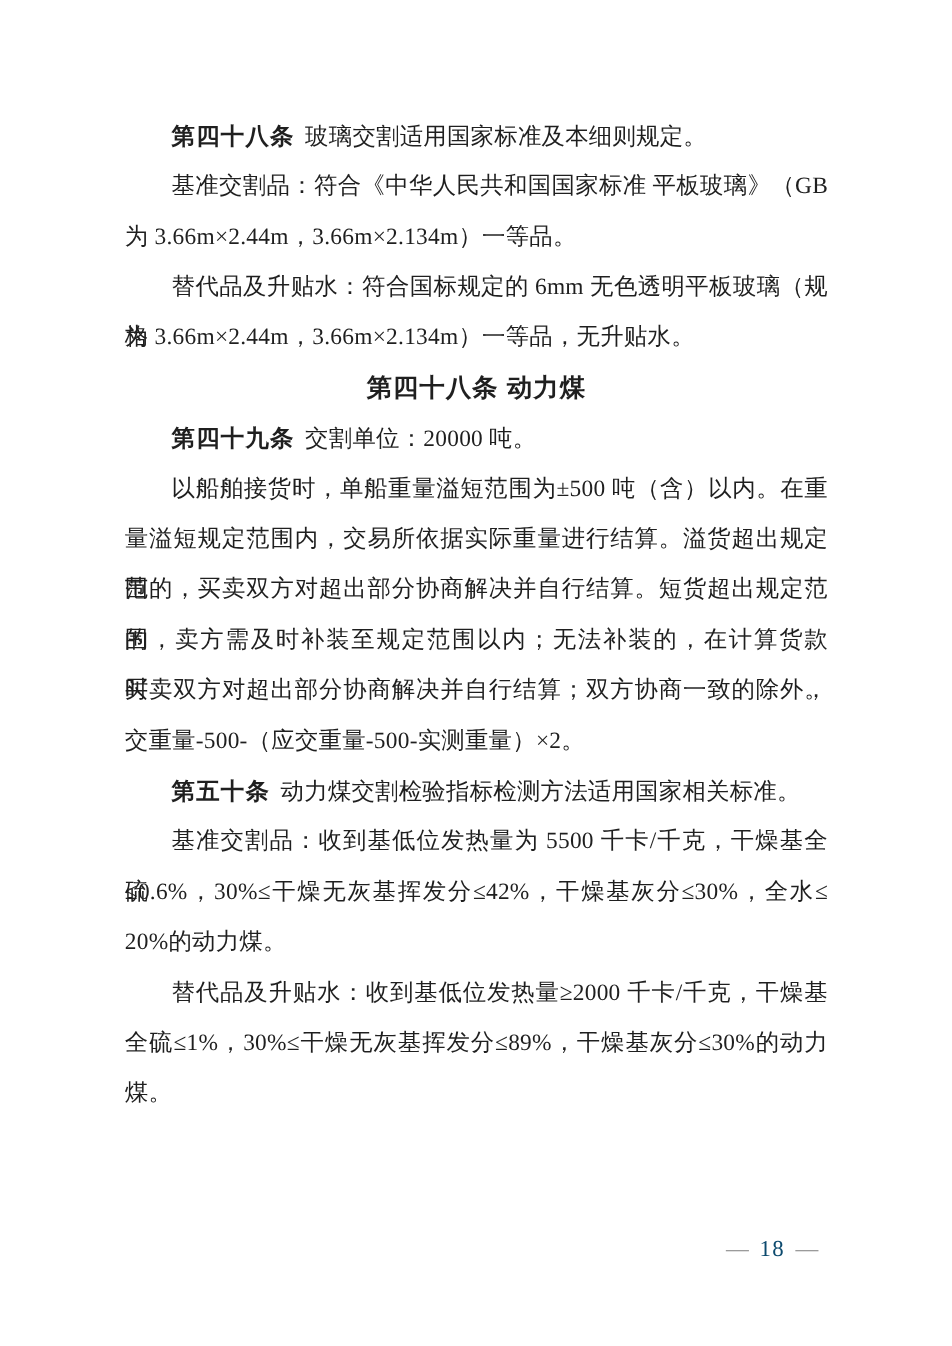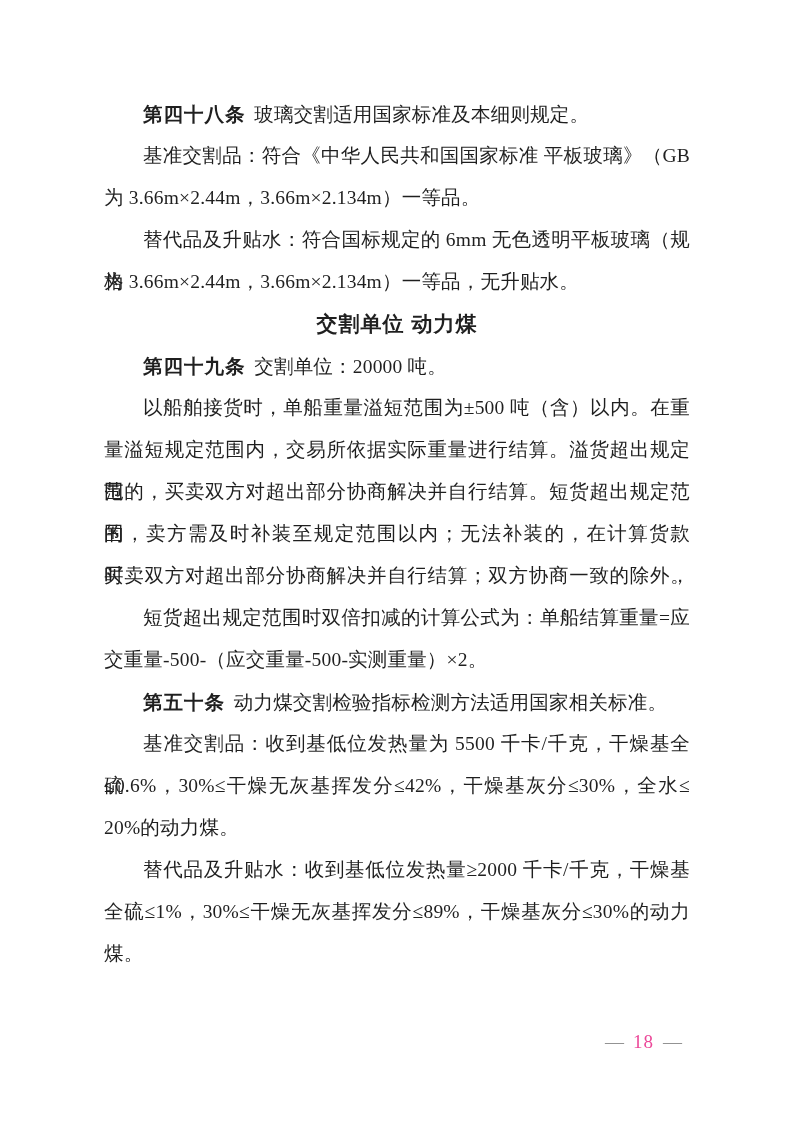--- a/index.html
+++ b/index.html
@@ -57,47 +57,46 @@
     height: 28px;
     line-height: 28px;
     font-size: 19px;
     white-space: nowrap;
   }
   .footer .dash {
     color: #8f8f8f;
     margin: 0 9px;
   }
   .footer .page-num {
-    color: #ec4899;
+    color: #0c4a6e;
     letter-spacing: 1px;
   }
 </style>
 </head>
 <body>
 
 <div class="page">
   <div class="text-block">
 
     <div class="line indent"><span class="article-lead">第四十八条</span><span>玻璃交割适用国家标准及本细则规定。</span></div>
 
     <div class="line indent fill">基准交割品：符合《中华人民共和国国家标准 平板玻璃》（GB</div>
     <div class="line">为 3.66m×2.44m，3.66m×2.134m）一等品。</div>
     <div class="line indent fill">替代品及升贴水：符合国标规定的 6mm 无色透明平板玻璃（规格</div>
     <div class="line">为 3.66m×2.44m，3.66m×2.134m）一等品，无升贴水。</div>
 
-    <div class="line heading">交割单位 动力煤</div>
+    <div class="line heading">第四十八条 动力煤</div>
 
     <div class="line indent"><span class="article-lead">第四十九条</span><span>交割单位：20000 吨。</span></div>
 
     <div class="line indent fill">以船舶接货时，单船重量溢短范围为±500 吨（含）以内。在重</div>
     <div class="line fill">量溢短规定范围内，交易所依据实际重量进行结算。溢货超出规定范</div>
     <div class="line fill">围的，买卖双方对超出部分协商解决并自行结算。短货超出规定范围</div>
     <div class="line fill">的，卖方需及时补装至规定范围以内；无法补装的，在计算货款时，</div>
     <div class="line fill">买卖双方对超出部分协商解决并自行结算；双方协商一致的除外。</div>
-    <div class="line indent fill">短货超出规定范围时双倍扣减的计算公式为：单船结算重量=应</div>
     <div class="line">交重量-500-（应交重量-500-实测重量）×2。</div>
 
     <div class="line indent"><span class="article-lead">第五十条</span><span>动力煤交割检验指标检测方法适用国家相关标准。</span></div>
 
     <div class="line indent fill">基准交割品：收到基低位发热量为 5500 千卡/千克，干燥基全硫</div>
     <div class="line fill">≤0.6%，30%≤干燥无灰基挥发分≤42%，干燥基灰分≤30%，全水≤</div>
     <div class="line">20%的动力煤。</div>
     <div class="line indent fill">替代品及升贴水：收到基低位发热量≥2000 千卡/千克，干燥基</div>
     <div class="line fill">全硫≤1%，30%≤干燥无灰基挥发分≤89%，干燥基灰分≤30%的动力</div>
     <div class="line">煤。</div>

